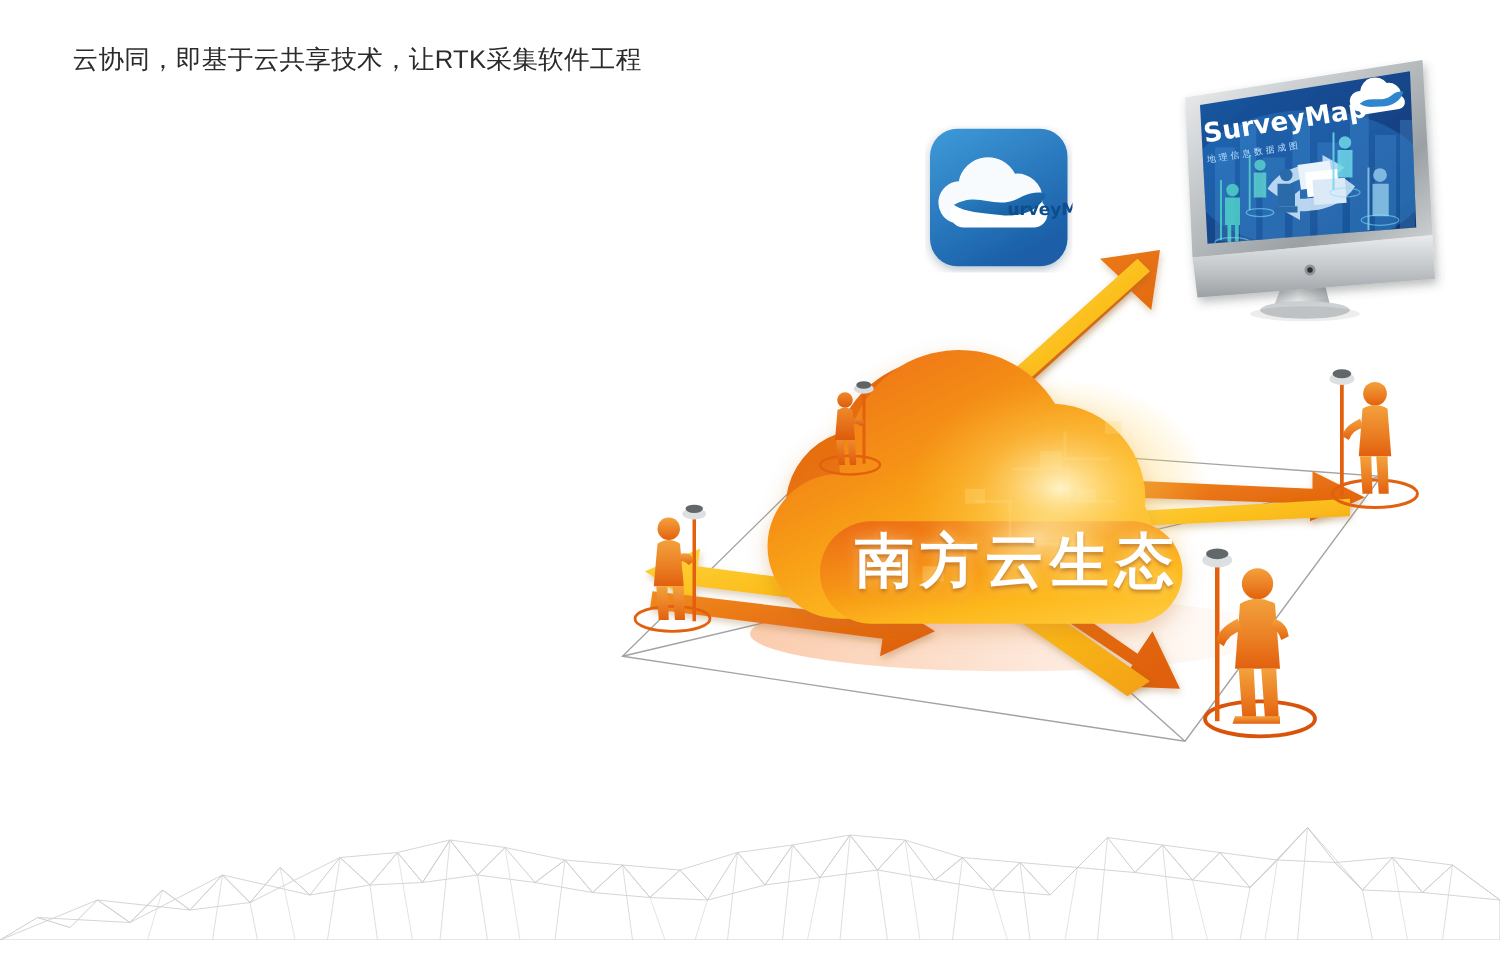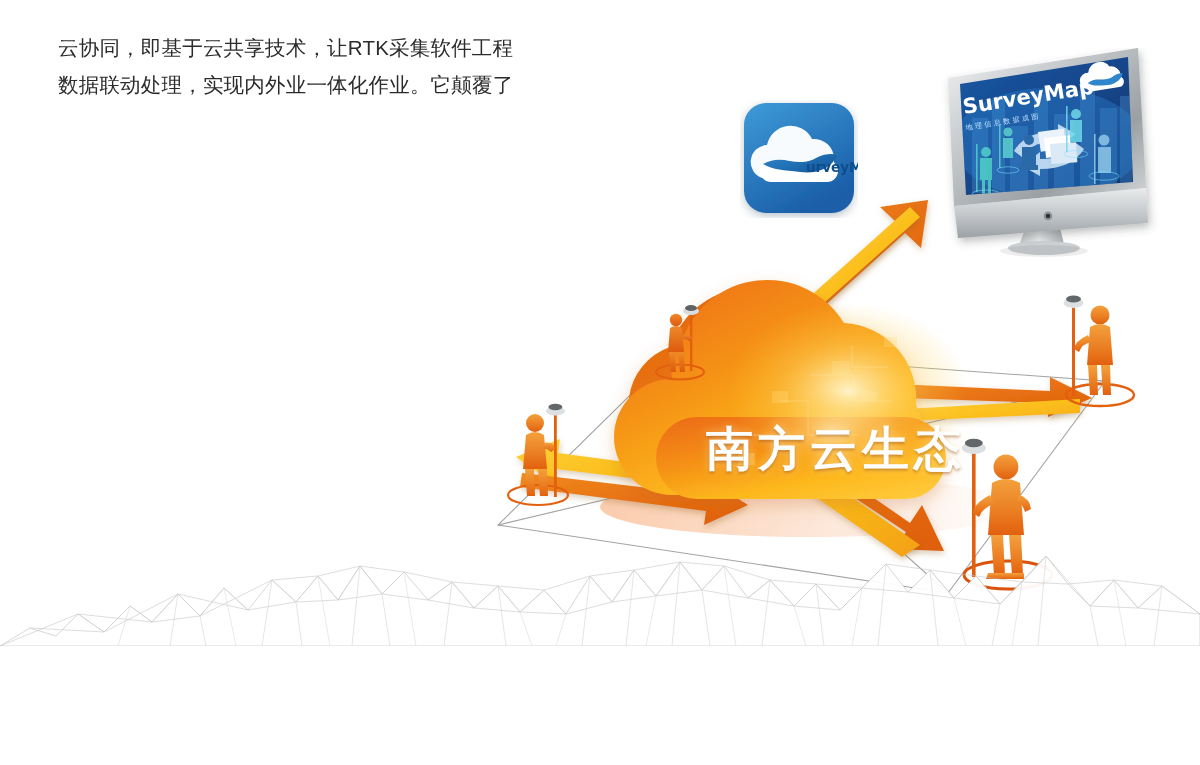--- a/index.html
+++ b/index.html
@@ -4,21 +4,21 @@
 <title>南方云生态</title>
 <style>
   html,body{margin:0;padding:0;}
   body{
     width:1200px;height:765px;
     background:#ffffff;
     font-family:"Liberation Sans","DejaVu Sans",sans-serif;
     overflow:hidden;
     position:relative;
   }
-  .stage{position:relative;width:1200px;height:646px;overflow:hidden;text-decoration:underline;}
+  .stage{position:relative;width:1200px;height:752px;overflow:hidden;text-decoration:underline;}
 
   
   .copy-block{
     position:absolute;
     left:58px; top:30px;
     width:460px;
   }
   .copy-line{
     font-size:20.5px;
     line-height:36.5px;
@@ -51,42 +51,41 @@
 
   
   .mountains{
     position:absolute;
     left:0; bottom:0;
     width:1200px; height:110px;
   }
 
   .cloud-label{
     position:absolute;
-    left:706px; top:418px;
+    left:684px; top:418px;
     font-size:47px;
     font-weight:700;
     color:#ffffff;
     letter-spacing:5px;
     text-shadow:0 2px 3px rgba(150,70,10,.45), 0 0 10px rgba(255,245,200,.5);
     white-space:nowrap;
     pointer-events:none;
     font-family:"DejaVu Sans","Liberation Sans",sans-serif;
   }
   .scr-title{
     font-family:"DejaVu Sans","Liberation Sans",sans-serif;
   }
 </style>
 </head>
 <body>
 
 <div class="stage">
 
   <div class="copy-block">
     <div class="copy-line">云协同，即基于云共享技术，让RTK采集软件工程</div>
-    <div class="copy-line">数据联动处理，实现内外业一体化作业。它颠覆了</div>
   </div>
 
   <svg class="app-icon" viewBox="0 0 118 118">
     <defs>
       <linearGradient id="gIcon" x1="0" y1="0" x2="0.55" y2="1">
         <stop offset="0%" stop-color="#3E9BD8"></stop>
         <stop offset="55%" stop-color="#2A79BE"></stop>
         <stop offset="100%" stop-color="#1A5FA8"></stop>
       </linearGradient>
       <linearGradient id="gSwoosh" x1="0" y1="0" x2="1" y2="0.6">

